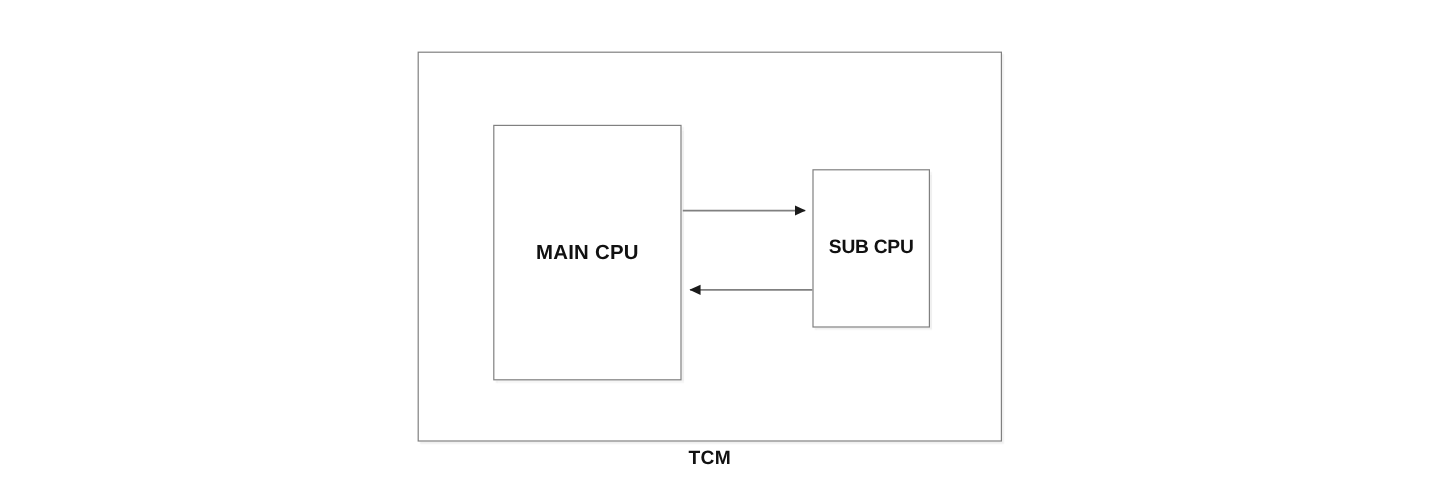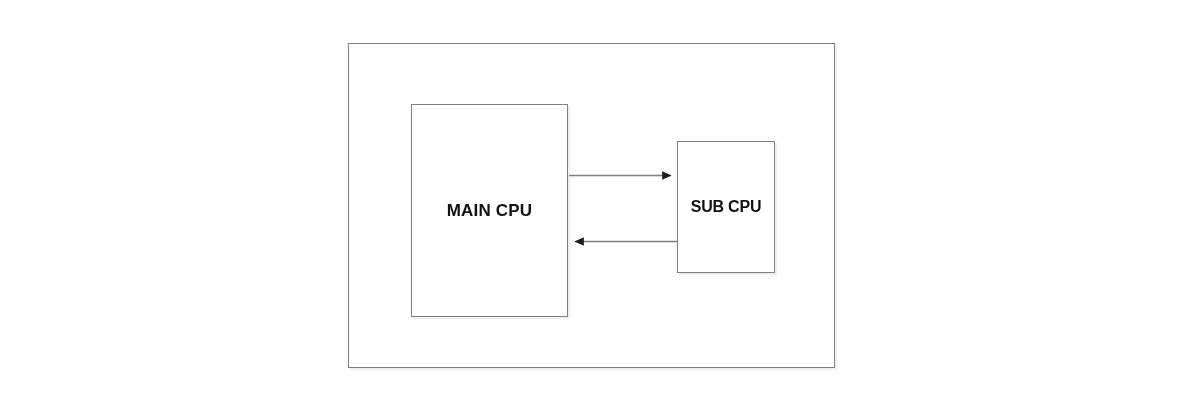--- a/index.html
+++ b/index.html
@@ -111,14 +111,15 @@
       <marker id="ah-left" viewBox="0 0 10 10" refX="9" refY="5" markerWidth="7" markerHeight="7" orient="auto-start-reverse">
         <path d="M 0 0.6 L 9.5 5 L 0 9.4 z" fill="#1a1a1a"></path>
       </marker>
     </defs>
 
     <line x1="569" y1="175.5" x2="671" y2="175.5" stroke="#808080" stroke-width="1.4" marker-end="url(#ah-right)"></line>
 
     <line x1="677" y1="241.5" x2="575" y2="241.5" stroke="#808080" stroke-width="1.4" marker-end="url(#ah-left)"></line>
   </svg>
 
+  <div class="tcm-caption">TCM</div>
 
 </div>
 
 </body></html>

